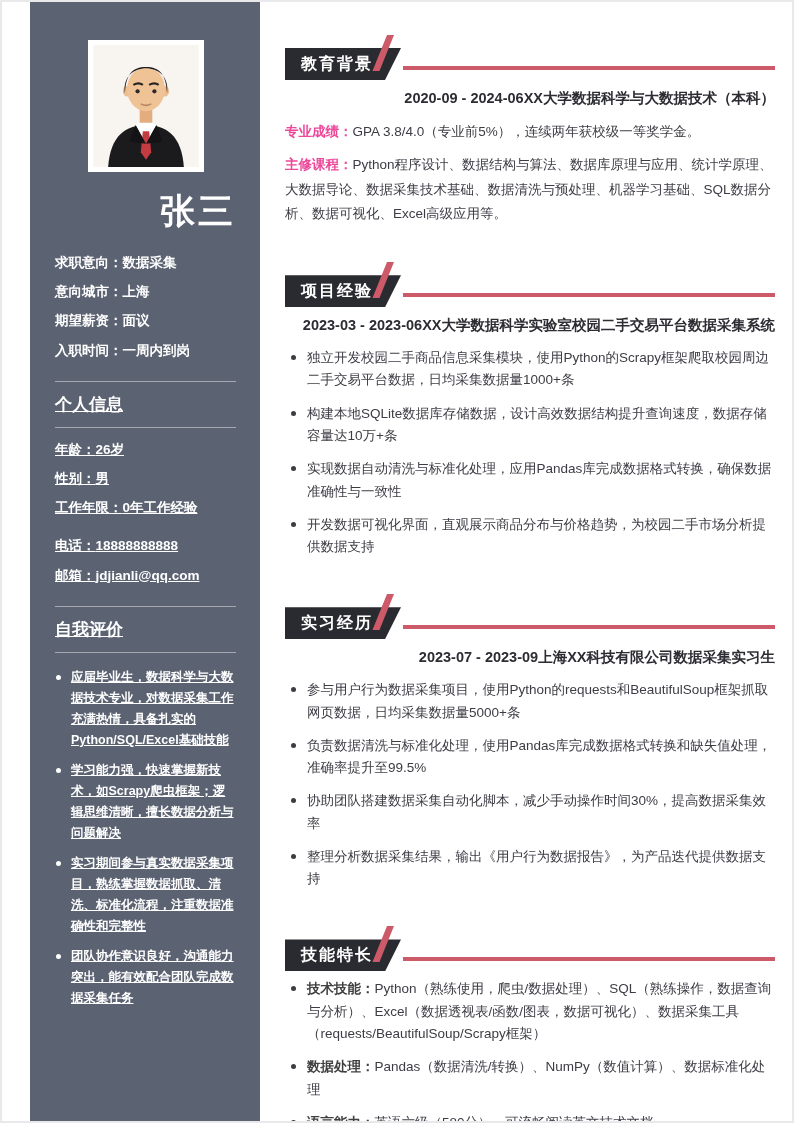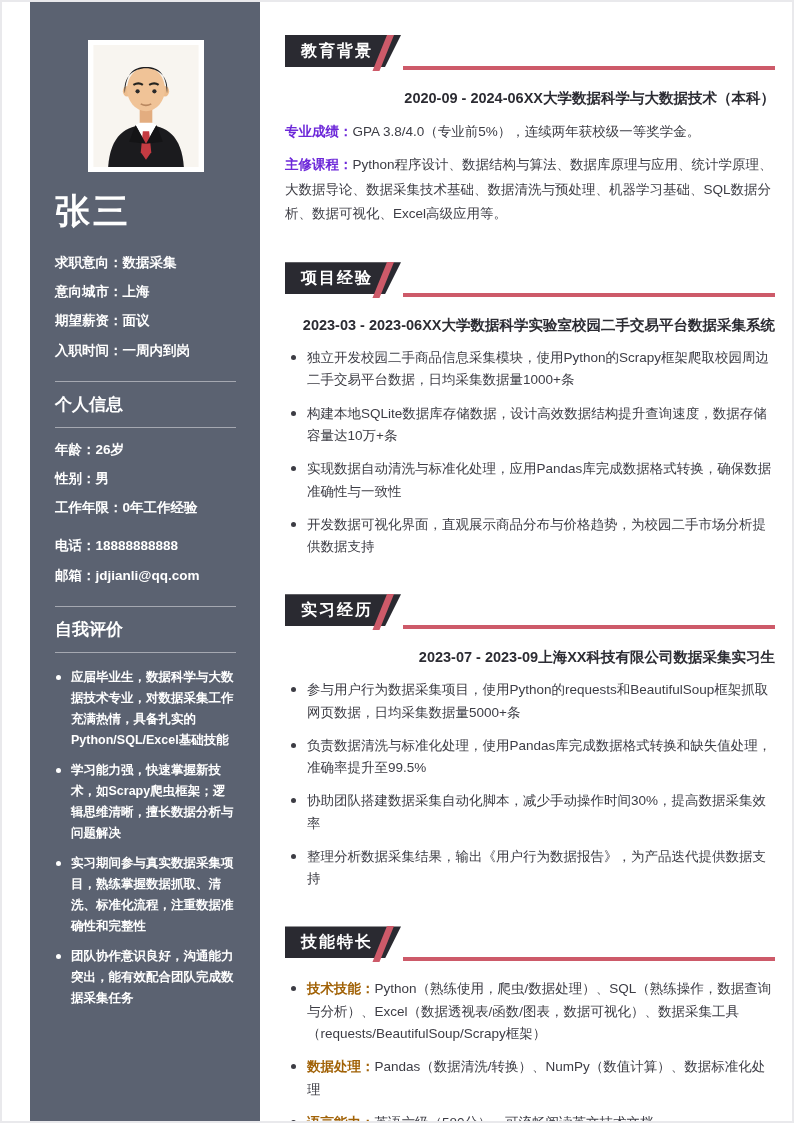--- a/index.html
+++ b/index.html
@@ -12,50 +12,50 @@
   *{box-sizing:border-box;}
   html,body{margin:0;padding:0;background:#fff;}
   body{font-family:"Liberation Sans","DejaVu Sans",sans-serif;}
   #page{position:relative;width:794px;height:1123px;background:#fff;border:2px solid #e9e9ec;overflow:hidden;}
 
   
   .sidebar{position:absolute;left:28px;top:0;bottom:0;width:230px;background:var(--sidebar-bg);
            color:#fff;padding:38px 24px 20px 25px;}
   .photo-frame{width:116px;height:132px;background:#fff;margin:0 auto;padding:5px;}
   .photo-frame svg{width:100%;height:100%;display:block;}
-  .side-name{font-size:35px;font-weight:bold;text-align:left;letter-spacing:3px;margin:16px 0 20px;}
+  .side-name{font-size:35px;font-weight:bold;text-align:right;letter-spacing:3px;margin:16px 0 20px;}
   .kv{font-size:13.5px;font-weight:bold;line-height:1.2;margin-bottom:13px;white-space:nowrap;}
   .kv .k{}
-  .side-section{margin-top:22px;}
+  .side-section{margin-top:22px;text-decoration:underline;}
   .side-title{font-size:17px;font-weight:bold;border-top:1px solid rgba(255,255,255,.45);
               border-bottom:1px solid rgba(255,255,255,.45);padding:11px 0;margin-bottom:14px;}
   .sbul{list-style:none;margin:0;padding:0;}
   .sbul li{position:relative;padding-left:16px;font-size:12.5px;font-weight:bold;line-height:1.7;margin-bottom:8px;}
   .sdot{position:absolute;left:1px;top:8px;width:5px;height:5px;border-radius:50%;background:#fff;}
 
   
   .main{position:absolute;left:283px;top:0;width:490px;}
   .msec{margin-top:33px;}
   .msec + .msec{margin-top:36px;}
   .sec-header{position:relative;height:32px;}
-  .sec-flag{position:absolute;left:0;top:0;height:32px;background:var(--banner-bg);color:#fff;
+  .sec-flag{position:absolute;left:0;top:13px;height:32px;background:var(--banner-bg);color:#fff;
             font-size:16px;font-weight:bold;letter-spacing:2px;line-height:32px;
             padding:0 28px 0 16px;clip-path:polygon(0 0,100% 0,calc(100% - 16px) 100%,0 100%);}
   .sec-stripe{position:absolute;left:102px;top:0;width:7px;height:36px;background:var(--accent-red);
               transform:skewX(-22deg);transform-origin:top left;}
   .sec-line{position:absolute;left:118px;right:0;bottom:-3px;height:4px;background:var(--accent-red);}
   .entry-row{display:flex;justify-content:flex-end;align-items:baseline;
              font-size:14.5px;font-weight:bold;color:#2c2c33;margin:22px 0 12px;}
   .body-line{font-size:13.5px;color:var(--text-dark);line-height:1.8;margin:0 0 9px;}
-  .body-line b{color:#6d28d9;margin-top:6px;}
+  .body-line b{color:#ec4899;margin-top:6px;}
   .mbul{list-style:none;margin:6px 0 0;padding:0;}
   .mbul li{position:relative;padding-left:22px;font-size:13.5px;color:var(--text-dark);
            line-height:1.65;margin-bottom:11px;}
   .mdot{position:absolute;left:6px;top:8px;width:5px;height:5px;border-radius:50%;background:#3c3c44;}
-  .mbul b{color:#a16207;}
+  .mbul b{color:#404040;}
 </style>
 </head>
 <body>
 
 <div id="page">
 
   <aside class="sidebar">
     <div class="photo-frame">
       <svg viewBox="0 0 100 116" aria-hidden="true">
         <rect width="100" height="116" fill="#f8f5f0"></rect>

